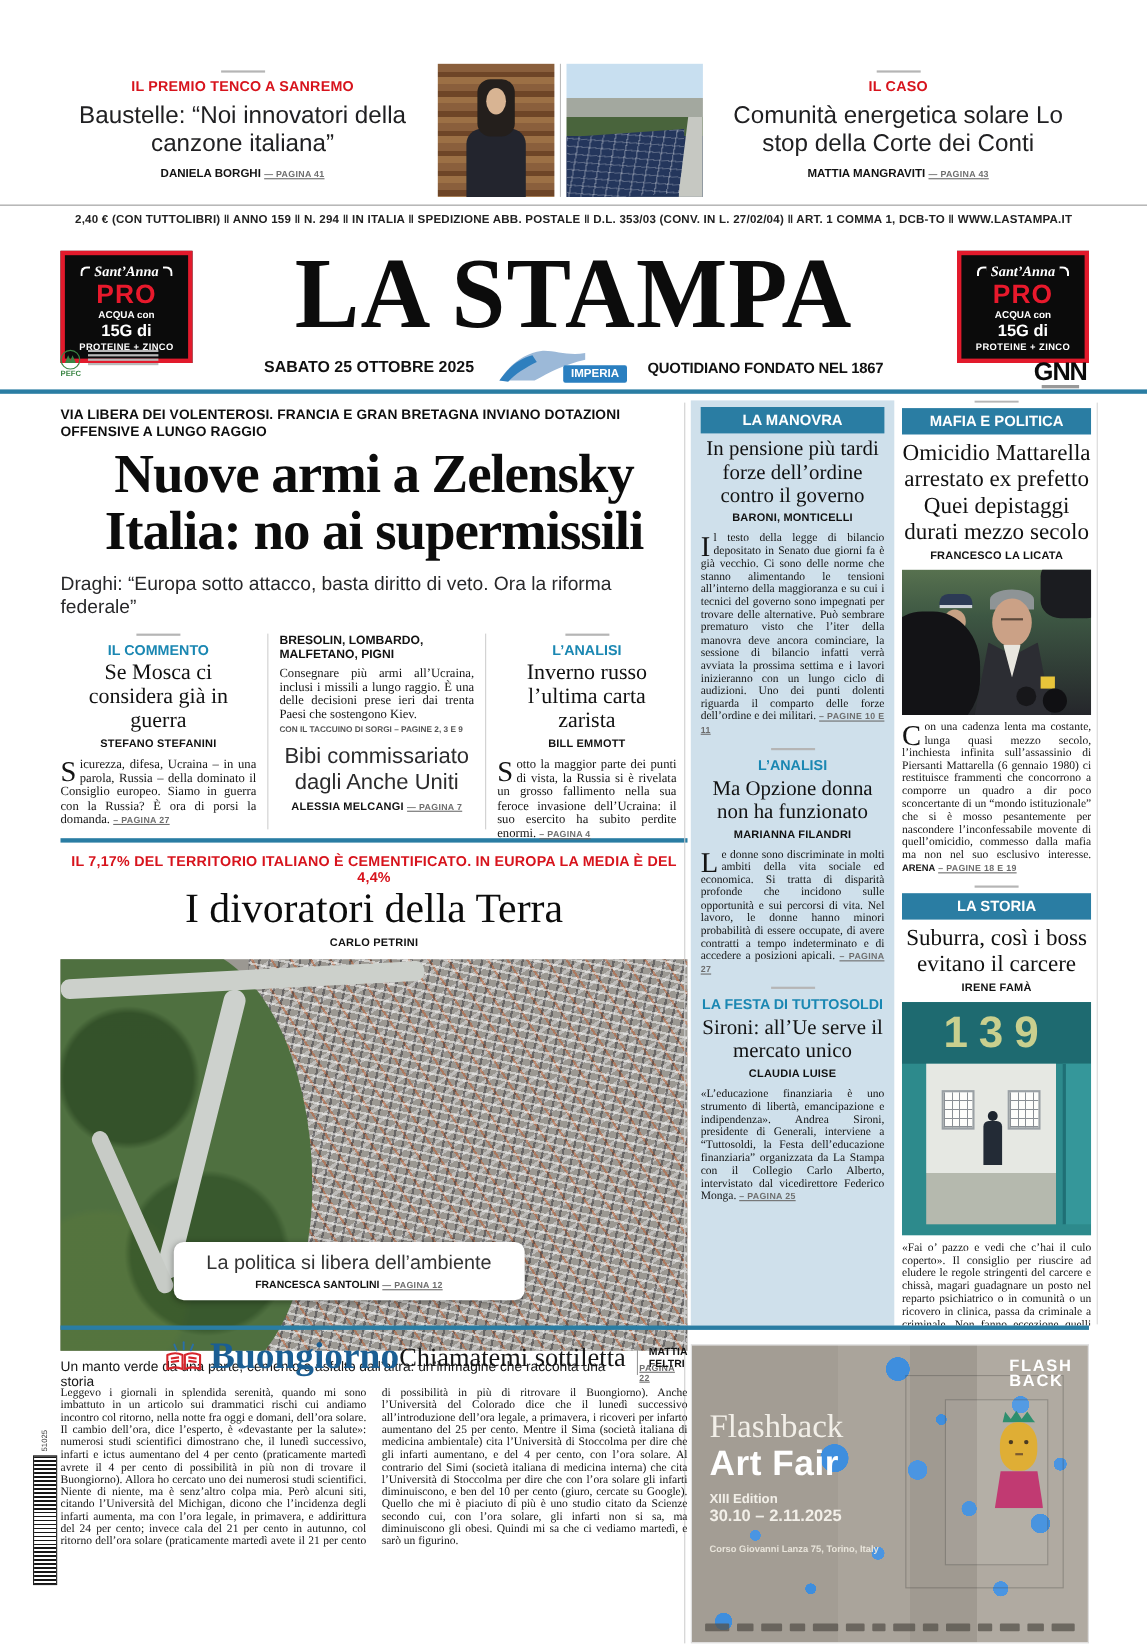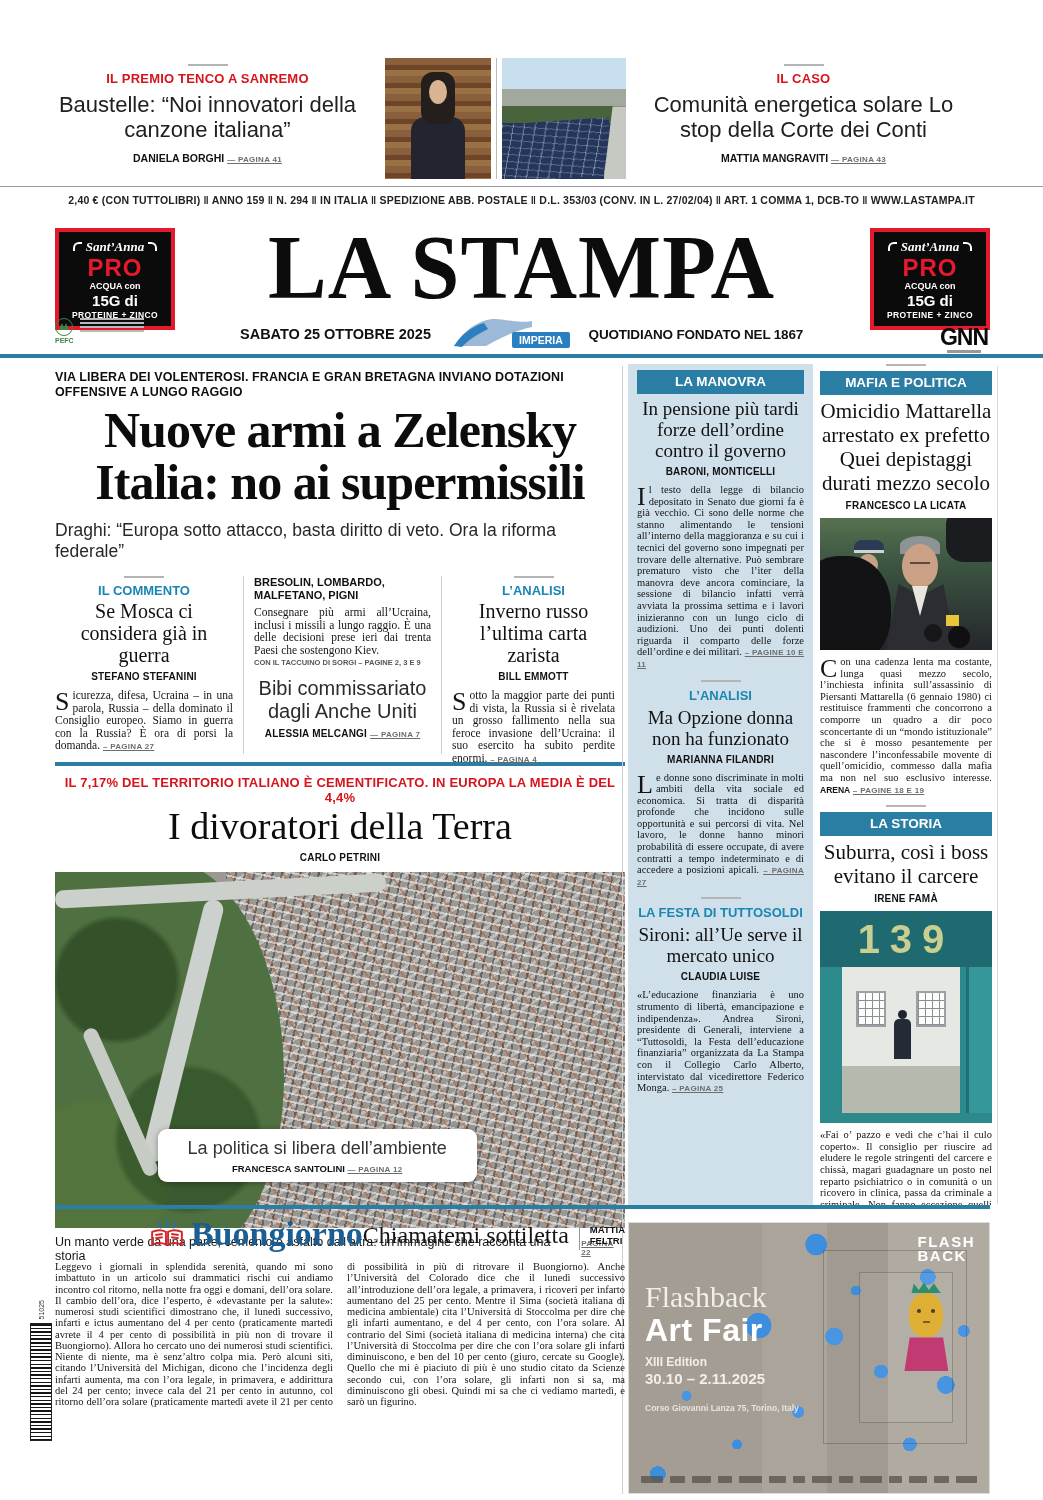--- a/index.html
+++ b/index.html
@@ -12,21 +12,21 @@
   .kicker-red { font:700 13px/15px "Liberation Sans",sans-serif; color:#d7131c; text-align:center; letter-spacing:.2px; }
   .banner { background:#2a7da3; color:#fff; font:700 13.5px/16px "Liberation Sans",sans-serif; text-align:center; padding:4px 2px; }
   .label-blue { color:#1a87b2; font:700 13px/15px "Liberation Sans",sans-serif; text-align:center; }
   .byline { font:700 10px/12px "Liberation Sans",sans-serif; text-align:center; margin:5px 0 6px 0; letter-spacing:.2px; }
   .pageref { font:700 8px "Liberation Sans",sans-serif; color:#6d6d6d; letter-spacing:.3px;text-decoration:underline; }
   .body-s { font:400 10.5px/11.6px "Liberation Serif",serif; text-align:justify; color:#141414; }
   .body-m { font:400 11.5px/12.6px "Liberation Serif",serif; text-align:justify; color:#141414; }
   .dc::first-letter { float:left; font-size:26px; line-height:21px; padding:2px 3px 0 0; }
 
   
-  .topbar { position:absolute; left:38px; top:56px; width:935px; height:128px; display:flex; }
+  .topbar { position:absolute; left:51px; top:56px; width:935px; height:128px; display:flex; }
   .tb-txt { flex:1; padding-top:8px; }
   .tb-title { font:400 22px/25px "Liberation Sans",sans-serif; color:#202022; text-align:center; margin-top:6px; }
   .tb-by { text-align:center; margin-top:10px; font:700 10.5px "Liberation Sans",sans-serif; }
   .tb-photos { display:flex; gap:0; margin:2px 8px 0 8px; }
   .ph { height:121px; }
   .ph-sep { width:1px; background:#bbb; margin:0 5px; height:121px; }
   .rule-top { position:absolute; left:0; top:186px; width:1043px; border-top:1px solid #9a9a9a; }
   .edition-line { position:absolute; left:0; top:194px; width:1043px; text-align:center;
                   font:700 10.5px "Liberation Sans",sans-serif; color:#222; letter-spacing:.2px; }
 

